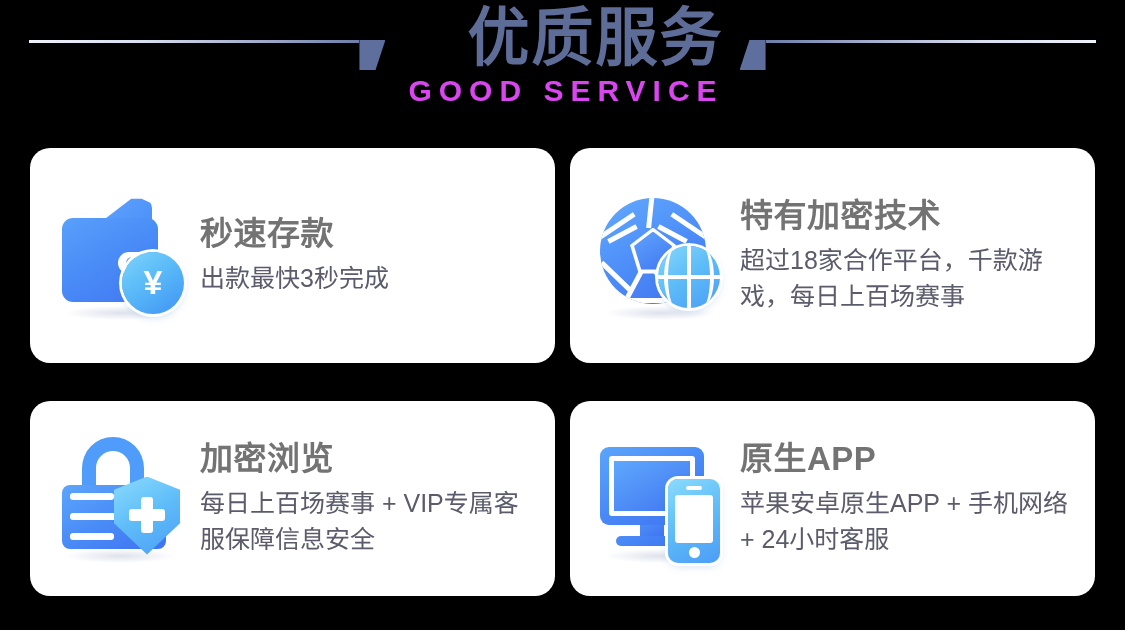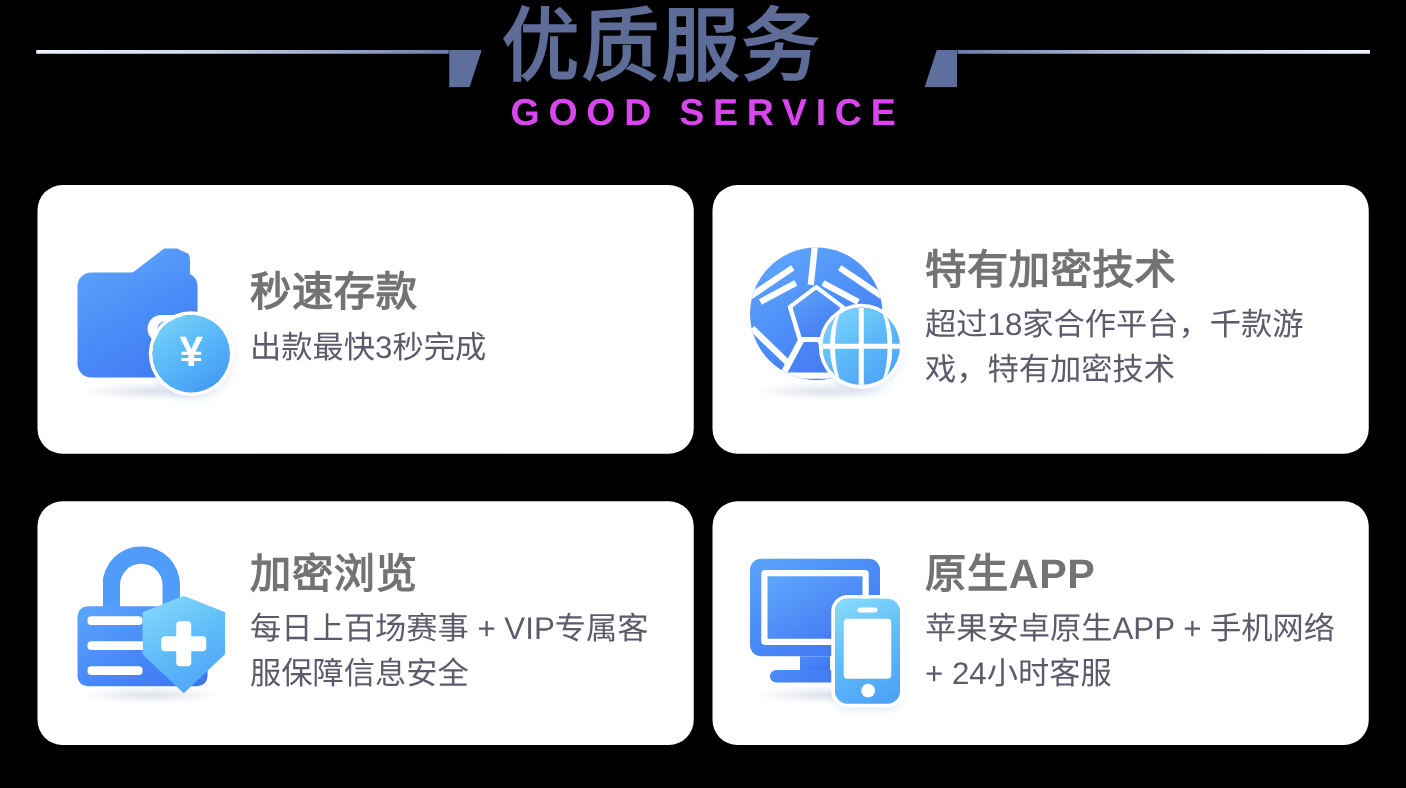--- a/index.html
+++ b/index.html
@@ -34,21 +34,21 @@
   }
   .deco .slash {
     position:absolute; top:0; width:26px; height:30px;
     background:#5e6f9e;
   }
   .deco-left  { width:368px; height:32px; }
   .deco-left  .slash { left:330px; clip-path:polygon(0 0,100% 0,62% 100%,0 100%); }
   .deco-right { width:368px; height:32px; }
   .deco-right .slash { right:330px; clip-path:polygon(38% 0,100% 0,100% 100%,0 100%); }
 
-  .title-block { flex:0 0 auto; padding:0 4px; text-align:left; }
+  .title-block { flex:0 0 auto; padding:0 4px; text-align:right; }
   .main-title {
     font-size:62px; font-weight:bold; color:#5e6d97;
     letter-spacing:2px; line-height:1.02;
     white-space:nowrap;
     transform:scaleY(1.04);
   }
   .sub-title {
     margin-top:7px;
     font-size:30px; font-weight:bold; color:#d946ef;
     letter-spacing:7px; line-height:1;
@@ -314,21 +314,21 @@
         </div>
         <div class="basket">
           <i class="v"></i>
           <i class="h"></i>
           <i class="c1"></i>
           <i class="c2"></i>
         </div>
       </div>
       <div class="card-text">
         <div class="card-title">特有加密技术</div>
-        <div class="card-desc">超过18家合作平台，千款游戏，特有加密技术</div>
+        <div class="card-desc">超过18家合作平台，千款游戏，每日上百场赛事</div>
       </div>
     </div>
 
     <div class="card card-row2">
       <div class="icon-wrap">
         <div class="ic-shadow"></div>
         <div class="lk-shackle"></div>
         <div class="lk-body">
           <i class="l1"></i>
           <i class="l2"></i>

